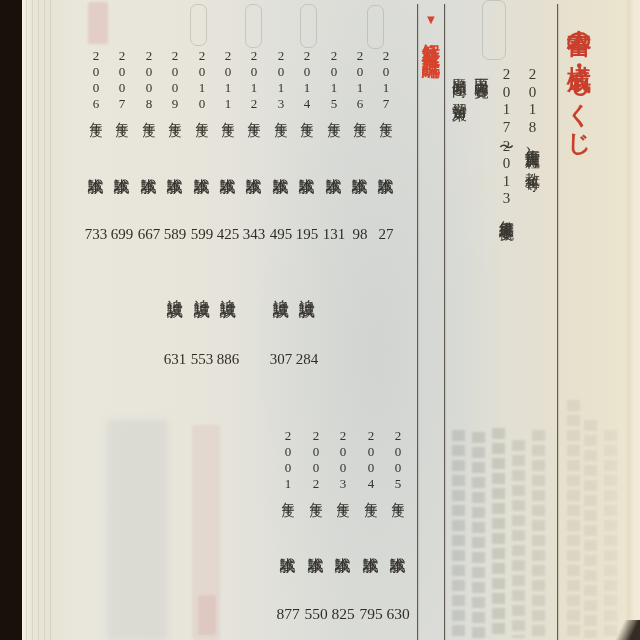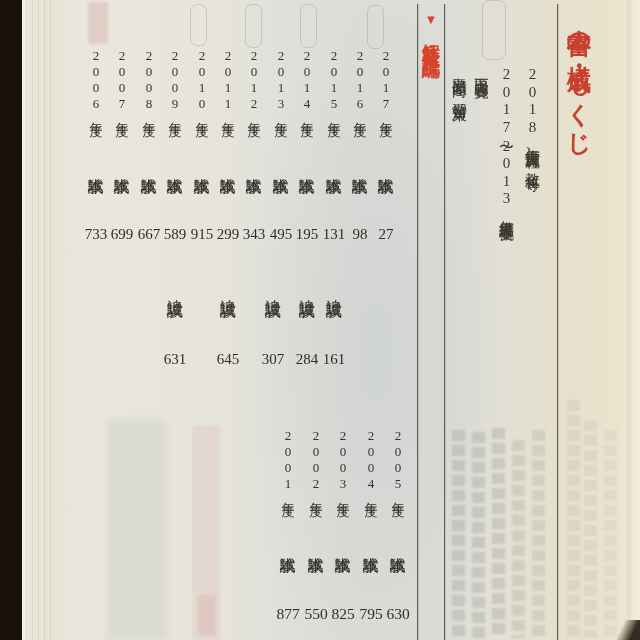--- a/index.html
+++ b/index.html
@@ -175,26 +175,26 @@
     <span class="pnum">667</span>
   </div>
   <div class="col" style="left:162px;">
     <span class="year vtext">2009年度</span>
     <span class="exam vtext">本試験</span>
     <span class="pnum">589</span>
   </div>
   <div class="col" style="left:189px;">
     <span class="year vtext">2010年度</span>
     <span class="exam vtext">本試験</span>
-    <span class="pnum">915</span>
+    <span class="pnum">599</span>
   </div>
   <div class="col" style="left:215px;">
     <span class="year vtext">2011年度</span>
     <span class="exam vtext">本試験</span>
-    <span class="pnum">299</span>
+    <span class="pnum">425</span>
   </div>
   <div class="col" style="left:241px;">
     <span class="year vtext">2012年度</span>
     <span class="exam vtext">本試験</span>
     <span class="pnum">343</span>
   </div>
   <div class="col" style="left:268px;">
     <span class="year vtext">2013年度</span>
     <span class="exam vtext">本試験</span>
     <span class="pnum">495</span>
@@ -217,35 +217,35 @@
   <div class="col" style="left:373px;">
     <span class="year vtext">2017年度</span>
     <span class="exam vtext">本試験</span>
     <span class="pnum">27</span>
   </div>
 
   <div class="rcol" style="left:162px;">
     <span class="exam vtext">追試験</span>
     <span class="pnum">631</span>
   </div>
+  <div class="rcol" style="left:189px;">
+    <span class="exam vtext">追試験</span>
+    <span class="pnum">553</span>
+  </div>
   <div class="rcol" style="left:215px;">
     <span class="exam vtext">追試験</span>
-    <span class="pnum">645</span>
-  </div>
-  <div class="rcol" style="left:260px;">
+    <span class="pnum">886</span>
+  </div>
+  <div class="rcol" style="left:268px;">
     <span class="exam vtext">追試験</span>
     <span class="pnum">307</span>
   </div>
   <div class="rcol" style="left:294px;">
     <span class="exam vtext">追試験</span>
     <span class="pnum">284</span>
-  </div>
-  <div class="rcol" style="left:321px;">
-    <span class="exam vtext">追試験</span>
-    <span class="pnum">161</span>
   </div>
 
   <div class="bcol" style="left:275px;">
     <span class="year vtext">2001年度</span>
     <span class="exam vtext">本試験</span>
     <span class="pnum">877</span>
   </div>
   <div class="bcol" style="left:303px;">
     <span class="year vtext">2002年度</span>
     <span class="exam vtext">本試験</span>

